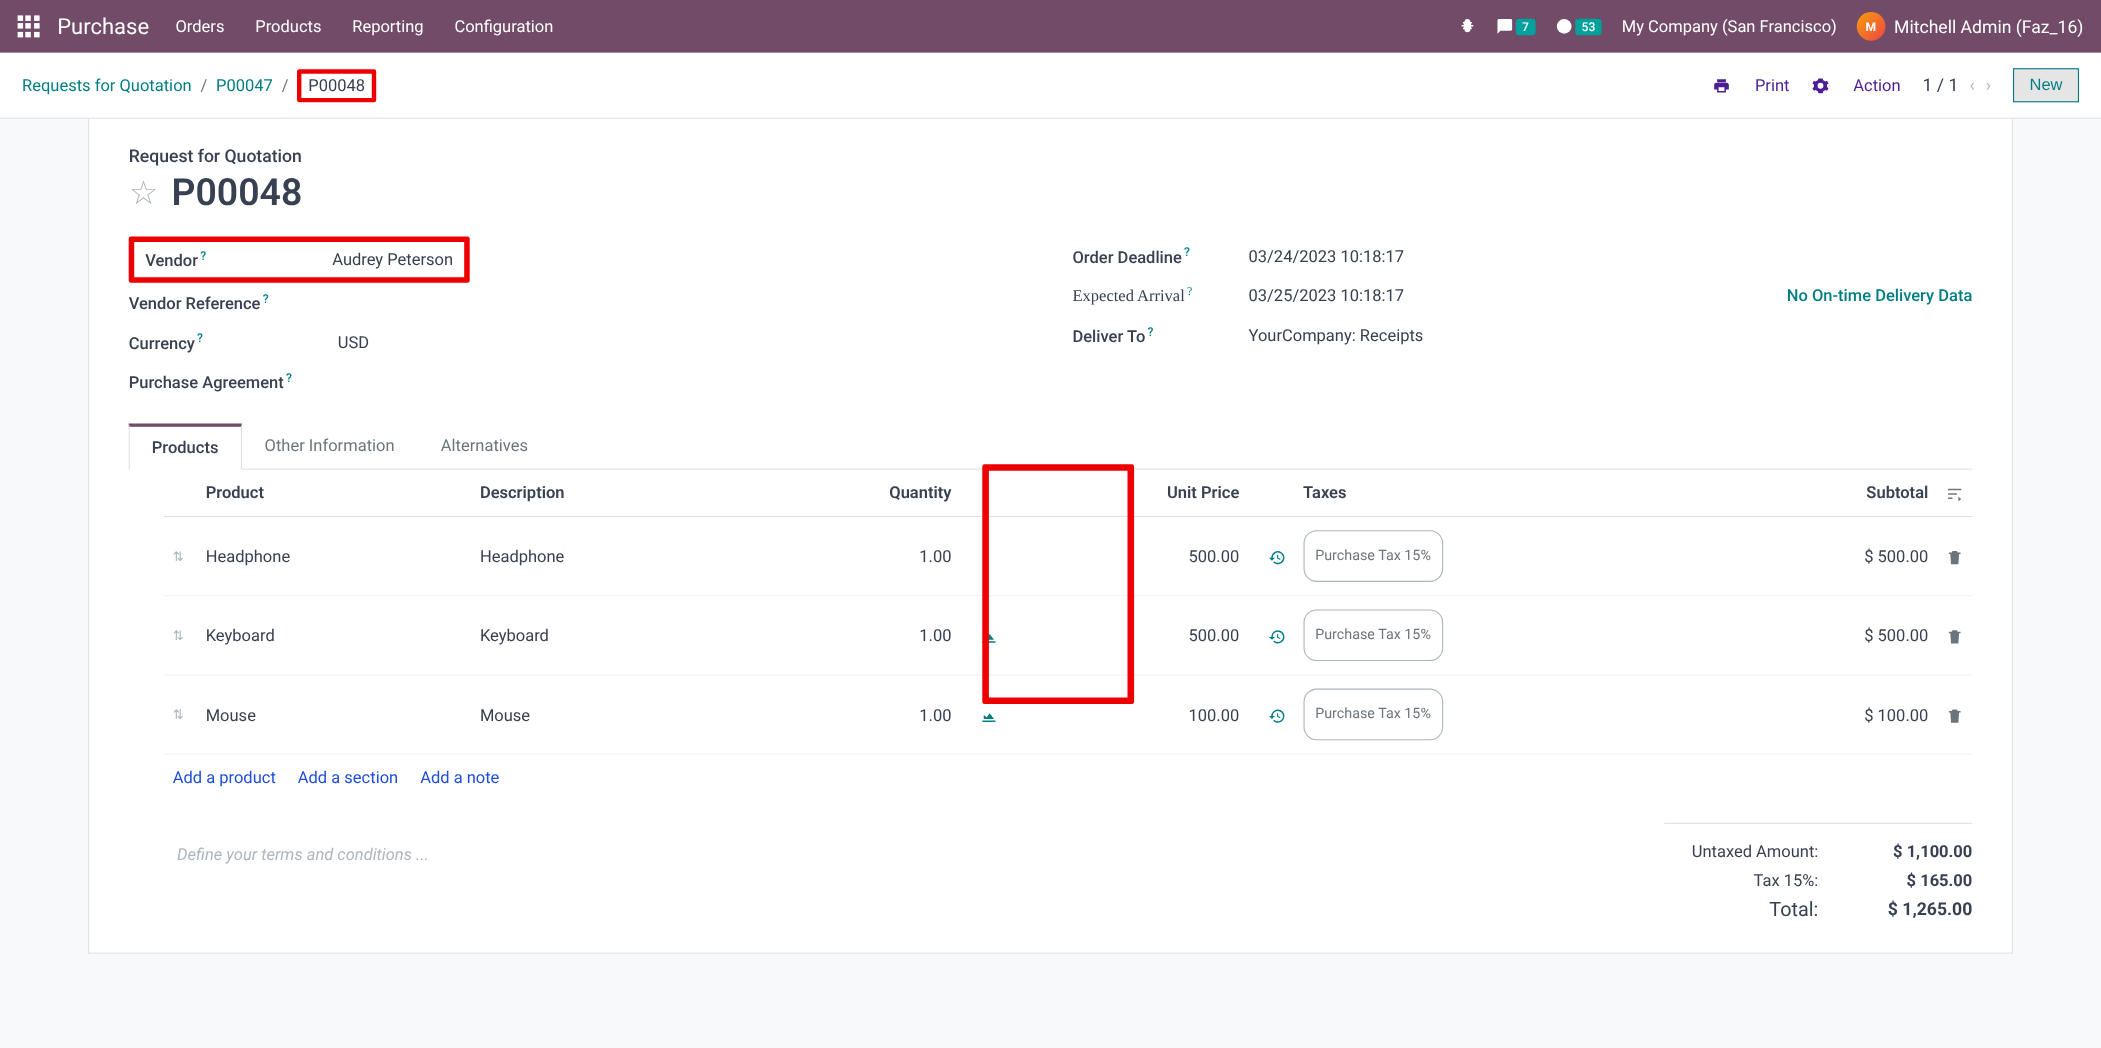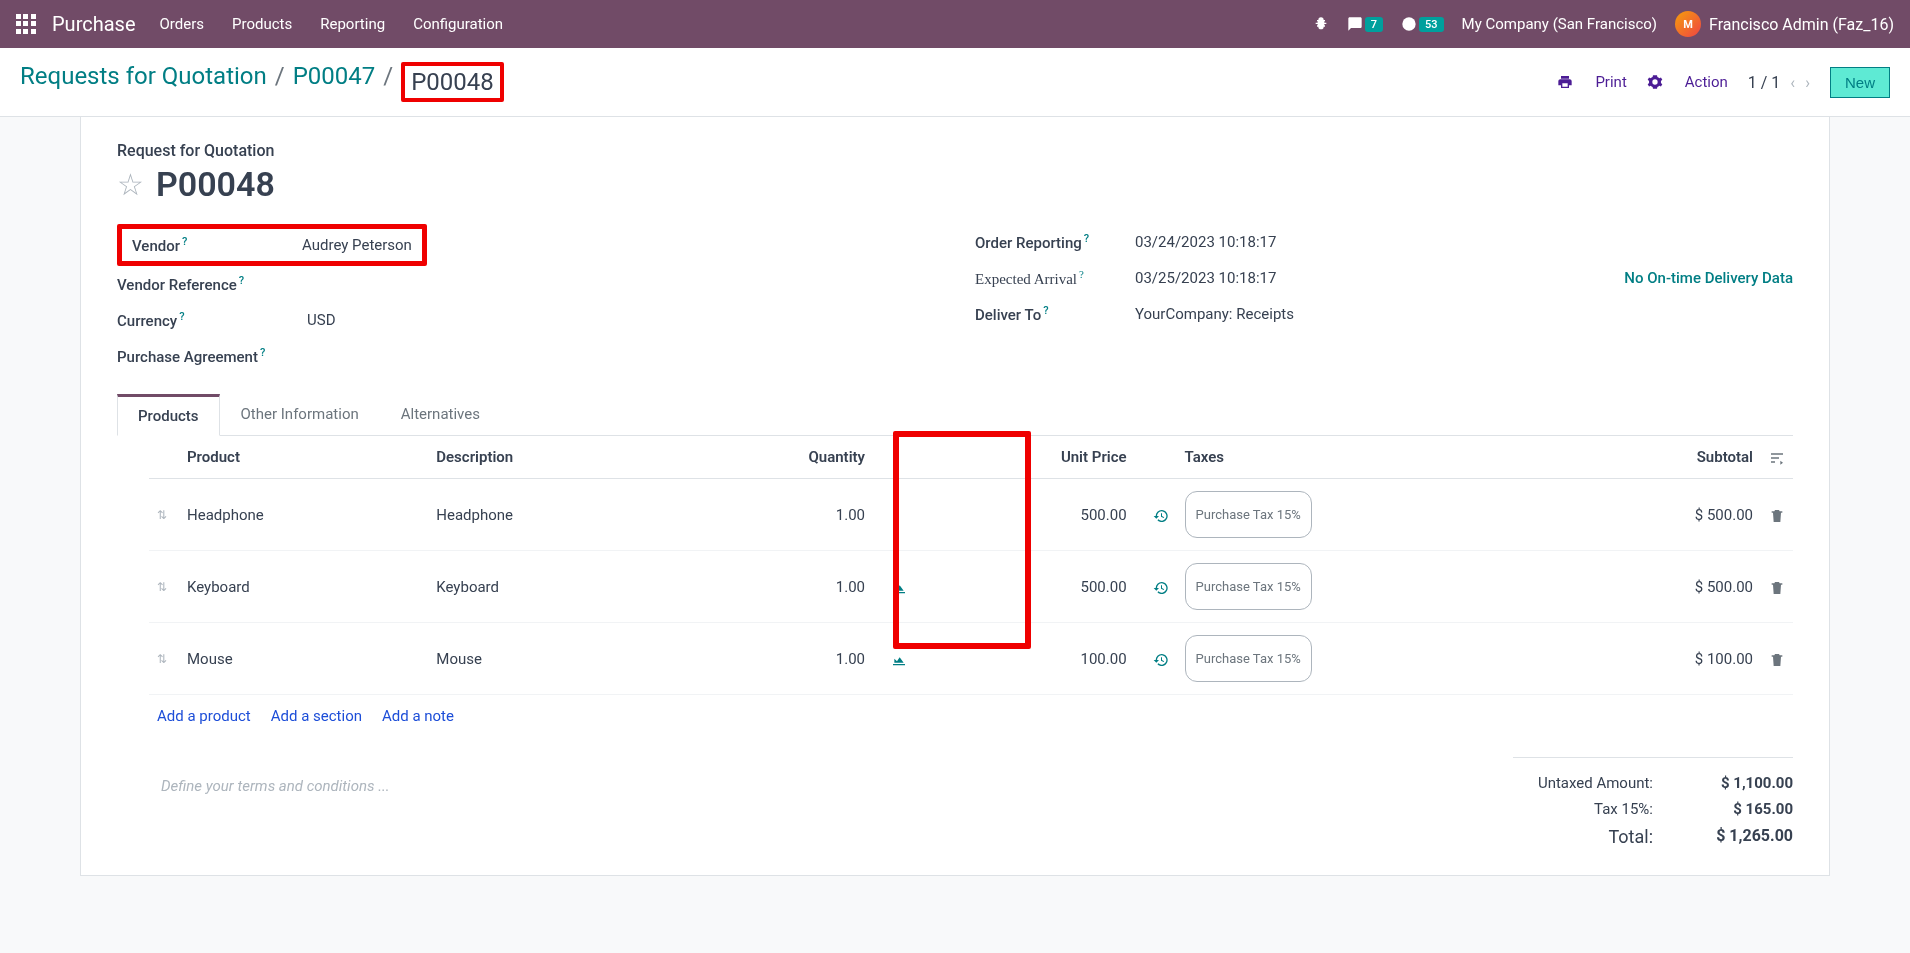--- a/index.html
+++ b/index.html
@@ -13,31 +13,31 @@
 .topbar .nav a { color: #fff; text-decoration: none; font-size: 15px; cursor: pointer; }
 .topbar .spacer { flex: 1; }
 .topbar .right { display: flex; align-items: center; gap: 18px; }
 .topbar .icon-btn { position: relative; cursor: pointer; display: flex; align-items: center; }
 .topbar .badge { background: #00a09d; color: #fff; font-size: 11px; padding: 1px 6px; border-radius: 3px; margin-left: 2px; font-weight: 500; }
 .topbar .company { font-size: 15px; cursor: pointer; }
 .topbar .user { display: flex; align-items: center; gap: 8px; cursor: pointer; }
 .topbar .avatar { width: 26px; height: 26px; border-radius: 50%; background: linear-gradient(135deg, #f59e0b, #ef4444); display: flex; align-items: center; justify-content: center; color: #fff; font-size: 11px; font-weight: bold; }
 
 .control-panel { background: #fff; padding: 14px 20px; display: flex; align-items: center; border-bottom: 1px solid #dee2e6; }
-.breadcrumb { font-size: 24px; color: #017e84; display: flex; align-items: flex-start; gap: 8px; }
+.breadcrumb { font-size: 15px; color: #017e84; display: flex; align-items: center; gap: 8px; }
 .breadcrumb a { color: #017e84; text-decoration: none; cursor: pointer; }
 .breadcrumb .sep { color: #6c757d; }
 .breadcrumb .current { color: #374151; }
 .highlight-red { border: 4px solid #ef0000; padding: 2px 6px; border-radius: 2px; }
 .control-panel .spacer { flex: 1; }
 .control-panel .actions { display: flex; align-items: center; gap: 20px; }
 .control-panel .action-btn { display: flex; align-items: center; gap: 22px; cursor: pointer; color: #4c1d95; font-size: 15px; }
 .control-panel .pager { display: flex; align-items: center; gap: 10px; color: #374151; }
 .control-panel .pager-btn { cursor: pointer; color: #adb5bd; font-size: 16px; }
-.control-panel .new-btn { border: 1px solid #017e84; color: #017e84; padding: 6px 14px; cursor: pointer; font-size: 15px; background: #5eead4; }
+.control-panel .new-btn { border: 1px solid #017e84; color: #017e84; padding: 6px 14px; cursor: pointer; font-size: 15px; background: #e5e5e5; }
 
 .main { padding: 0 80px 40px 80px; }
 .sheet { background: #fff; border: 1px solid #dee2e6; border-top: none; padding: 24px 36px; }
 
 .form-title-label { font-size: 16px; color: #374151; margin-bottom: 4px; font-weight: 500; }
 .form-title { display: flex; align-items: center; gap: 12px; margin-bottom: 20px; }
 .form-title .star { font-size: 30px; color: #adb5bd; cursor: pointer; }
 .form-title h1 { font-size: 34px; font-weight: 600; color: #374151; }
 .field-row { display: flex; align-items: center; padding: 8px 0; }
 .field-label { width: 190px; font-weight: 500; font-size: 15px; color: #374151; }
@@ -111,21 +111,21 @@
     </div>
     <div class="icon-btn">
       <svg class="icon-svg" viewBox="0 0 24 24" fill="currentColor">
           <circle cx="12" cy="12" r="10"></circle>
         </svg>
       <span class="badge">53</span>
     </div>
     <div class="company">My Company (San Francisco)</div>
     <div class="user">
       <div class="avatar">M</div>
-      <span>Francisco Admin (Faz_16)</span>
+      <span>Mitchell Admin (Faz_16)</span>
     </div>
   </div>
 </div>
 
 <div class="control-panel">
   <div class="breadcrumb">
     <a>Requests for Quotation</a>
     <span class="sep">/</span>
     <a>P00047</a>
     <span class="sep">/</span>
@@ -176,21 +176,21 @@
           <div class="field-label"><span>Currency</span><span class="help">?</span></div>
           <div class="field-value">USD</div>
         </div>
         <div class="field-row">
           <div class="field-label"><span>Purchase Agreement</span><span class="help">?</span></div>
           <div class="field-value"></div>
         </div>
       </div>
       <div style="flex:1;">
         <div class="field-row">
-          <div class="field-label" style="width:160px;"><span>Order Reporting</span><span class="help">?</span></div>
+          <div class="field-label" style="width:160px;"><span>Order Deadline</span><span class="help">?</span></div>
           <div class="field-value">03/24/2023 10:18:17</div>
         </div>
         <div class="field-row">
           <div class="field-label" style="width:160px;font-family:Liberation Serif, serif;"><span>Expected Arrival</span><span class="help">?</span></div>
           <div class="field-value">03/25/2023 10:18:17</div>
           <div class="field-link" style="margin-left:auto;">No On-time Delivery Data</div>
         </div>
         <div class="field-row">
           <div class="field-label" style="width:160px;"><span>Deliver To</span><span class="help">?</span></div>
           <div class="field-value">YourCompany: Receipts</div>

